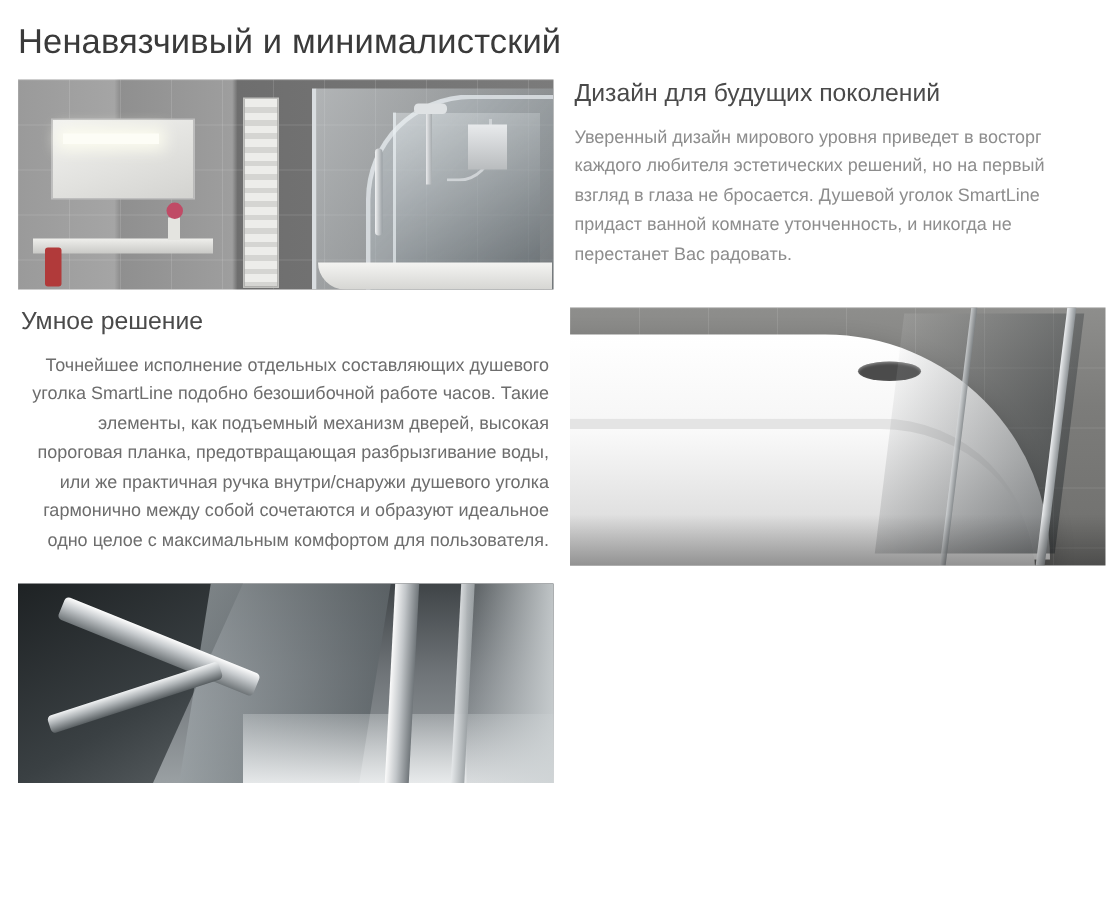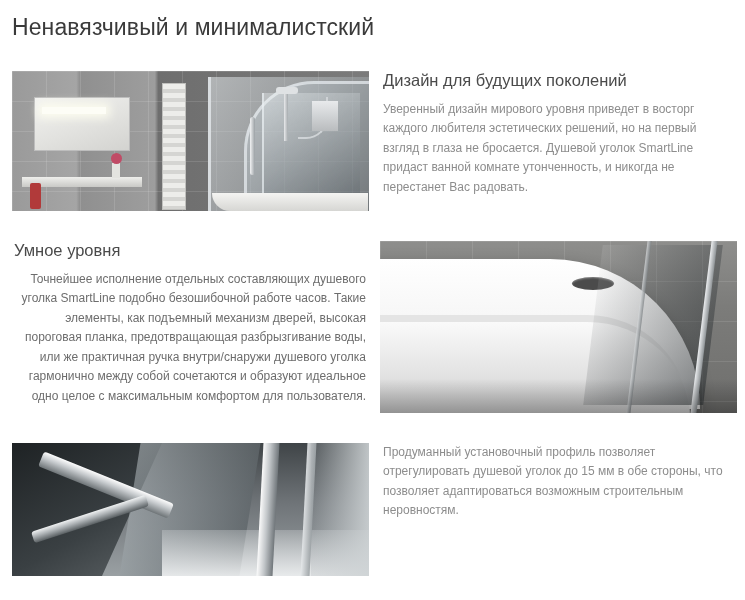--- a/index.html
+++ b/index.html
@@ -34,21 +34,21 @@
     width: 726px;
     font-size: 11.5px;
     line-height: 1.55;
     color: #4a4a4a;
   }
 
   
   .row {
     display: flex;
     align-items: flex-start;
-    margin-top: 30px;
+    margin-top: 12px;
     padding-left: 4px;
   }
   .row.reverse { flex-direction: row-reverse; }
 
   .media {
     width: 357px;
     flex: 0 0 357px;
     position: relative;
     overflow: hidden;
     background: #cfcfcf;
@@ -299,34 +299,33 @@
       <div class="floorgrid"></div>
       <div class="white-tray"></div>
       <div class="tray-lip"></div>
       <div class="drain"></div>
       <div class="glass-edge"></div>
       <div class="glass-rail"></div>
       <div class="glass-rail2"></div>
       <div class="shadow"></div>
     </div>
     <div class="text-col">
-      <h2 class="sec-title">Умное уровня</h2>
+      <h2 class="sec-title">Умное решение</h2>
       <p class="sec-body dark">Точнейшее исполнение отдельных составляющих душевого уголка SmartLine подобно безошибочной работе часов. Такие элементы, как подъемный механизм дверей, высокая пороговая планка, предотвращающая разбрызгивание воды, или же практичная ручка внутри/снаружи душевого уголка гармонично между собой сочетаются и образуют идеальное одно целое с максимальным комфортом для пользователя.</p>
     </div>
   </div>
 
   <div class="row">
     <div class="media h130 ph3">
       <div class="dark-wedge"></div>
       <div class="glass-pane"></div>
       <div class="light-floor"></div>
       <div class="chrome-bar"></div>
       <div class="chrome-bar2"></div>
       <div class="tall-profile"></div>
       <div class="tall-profile2"></div>
       <div class="blur-right"></div>
     </div>
     <div class="text-col">
-      <p class="sec-body">Продуманный установочный профиль позволяет отрегулировать душевой уголок до 15 мм в обе стороны, что позволяет адаптироваться возможным строительным неровностям.</p>
     </div>
   </div>
 
 </div>
 
 </body></html>

